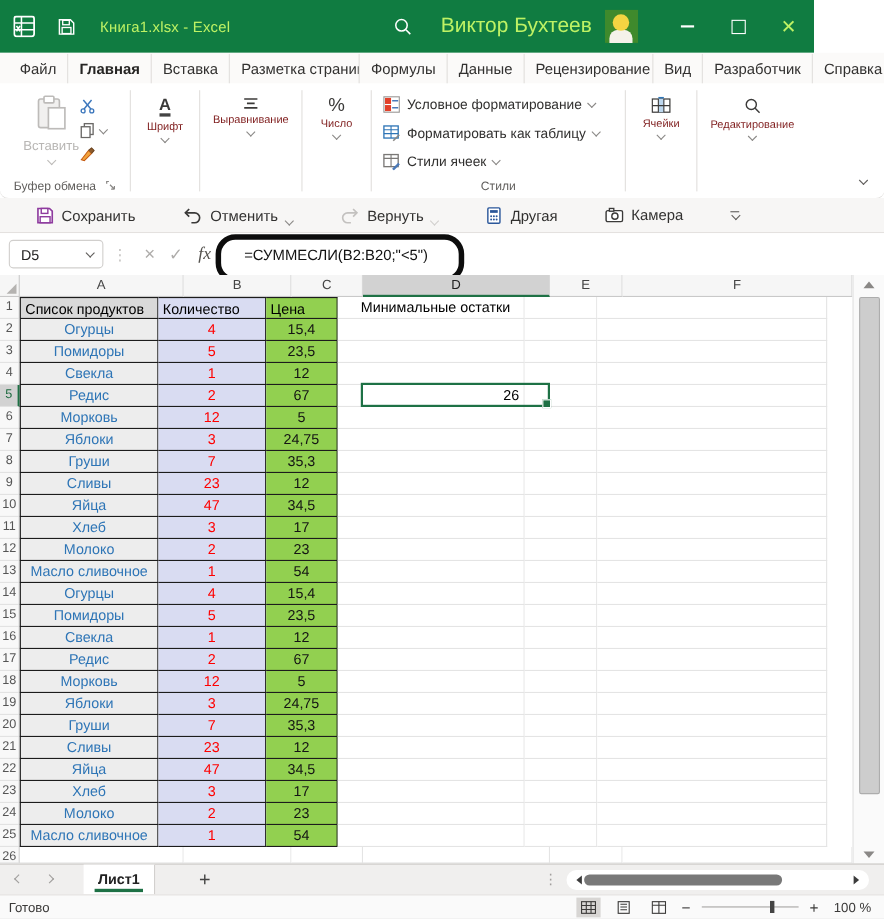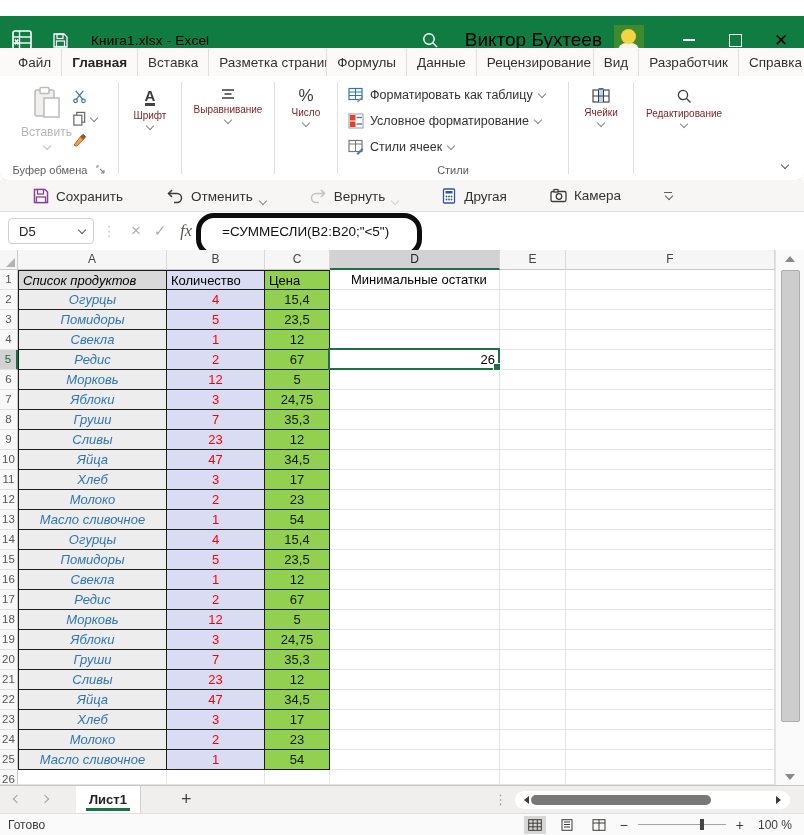--- a/index.html
+++ b/index.html
@@ -1,20 +1,20 @@
 <!DOCTYPE html>
 <html style="--titlebar: #107C41; --accent: #1E7145; --green: #92D050; --lav: #D9DCF2; --cgray: #EDEDED; --blue: #2E75B6; --red: #FE0000;"><head>
 <meta charset="utf-8">
 <style>
   html,body{margin:0;padding:0;background:#e8e8e8;font-family:"Liberation Sans",sans-serif;}
   .app{position:relative;width:804px;height:835px;background:#fff;overflow:hidden;
        -webkit-font-smoothing:antialiased;}
   
-  .titlebar{position:absolute;left:0;top:16px;width:804px;height:48px;background:var(--titlebar);
-            display:flex;align-items:center;color:#000000;}
+  .titlebar{position:absolute;left:0;top:0;width:740px;height:48px;background:var(--titlebar);
+            display:flex;align-items:center;color:#bef264;}
   .tb-appicon{margin-left:12px;width:20px;height:20px;}
   .tb-save{margin-left:20px;width:17px;height:17px;}
   .tb-title{margin-left:22px;font-size:13.5px;letter-spacing:.2px;}
   .tb-spacer{flex:1;}
   .tb-search{width:18px;height:18px;margin-right:26px;}
   .tb-user{font-size:19px;margin-right:12px;}
   .avatar{width:30px;height:30px;margin-right:22px;background:#3f8a2c;position:relative;overflow:hidden;}
   .avatar .head{position:absolute;left:7px;top:4px;width:15px;height:15px;border-radius:50%;background:#f4d442;}
   .avatar .body{position:absolute;left:4px;top:18px;width:21px;height:14px;border-radius:8px 8px 0 0;background:#f5f2ea;}
   .wbtn{width:46px;height:48px;display:flex;align-items:center;justify-content:center;}
@@ -69,21 +69,21 @@
           position:relative;box-sizing:border-box;}
   .corner i{position:absolute;right:2px;bottom:2px;width:0;height:0;border-style:solid;border-width:0 0 9px 9px;
             border-color:transparent transparent #b5b3b1 transparent;}
   .chd{height:20px;box-sizing:border-box;border-right:1px solid #d8d8d8;border-bottom:1px solid #c9c9c9;background:#f6f6f6;
        font-size:12px;color:#444;text-align:center;line-height:19px;}
   .chd.sel{background:#d2d2d2;border-bottom:2px solid var(--accent);color:#222;}
   .rhd{width:18px;box-sizing:border-box;border-right:1px solid #c9c9c9;border-bottom:1px solid #e2e2e2;background:#f8f8f8;
        font-size:11.5px;color:#555;text-align:center;line-height:19px;flex:0 0 auto;}
   .rhd.sel{background:#d2d2d2;border-right:2px solid var(--accent);color:#1e6b40;}
   .cell{box-sizing:border-box;font-size:13px;line-height:19px;white-space:nowrap;overflow:hidden;flex:0 0 auto;}
-  .ca{width:149px;background:var(--cgray);color:var(--blue);text-align:center;border:solid #1c1c1c;border-width:0 1px 1px 1px;font-style:italic;}
+  .ca{width:126px;background:var(--cgray);color:var(--blue);text-align:center;border:solid #1c1c1c;border-width:0 1px 1px 1px;}
   .cb{width:98px;background:var(--lav);color:var(--red);text-align:center;border:solid #1c1c1c;border-width:0 1px 1px 0;}
   .cc{width:65px;background:var(--green);color:#141414;text-align:center;border:solid #1c1c1c;border-width:0 1px 1px 0;}
   .hr1 .ca{background:#d9d9d9;color:#000;text-align:left;padding-left:4px;border-top:1px solid #1c1c1c;}
   .hr1 .cb{background:var(--lav);color:#000;text-align:left;padding-left:4px;border-top:1px solid #1c1c1c;}
   .hr1 .cc{background:var(--green);color:#000;text-align:left;padding-left:4px;border-top:1px solid #1c1c1c;}
   .ce{background:#fff;border-right:1px solid #e4e4e4;border-bottom:1px solid #e4e4e4;}
   .cd{width:170px;} .cee{width:66px;} .cf{width:209px;}
   .dtext{color:#000;text-align:left;padding-left:21px;}
   .dval{text-align:right;padding-right:4px;color:#000;}
   .selbox{position:absolute;left:328px;top:98px;width:172px;height:22px;border:2px solid var(--accent);box-sizing:border-box;pointer-events:none;}
@@ -269,41 +269,41 @@
         <span class="chev" style="color:#8a8886;"></span>
       </div>
     </div>
     <div class="rdivider"></div>
 
     <div class="rgroup" style="width:230px;align-items:flex-start;">
       <div style="margin-top:6px;display:flex;flex-direction:column;">
         <div class="styleitem">
           <span>
             <svg viewBox="0 0 16 16" width="16" height="16">
+                <rect x="1" y="1" width="14" height="14" fill="#fff" stroke="#9a9896" stroke-width="1"></rect>
+                <rect x="2" y="2" width="5.5" height="5.5" fill="#e2402a"></rect>
+                <rect x="2" y="8.5" width="5.5" height="5.5" fill="#e2402a"></rect>
+                <line x1="8.5" y1="4.5" x2="14" y2="4.5" stroke="#4a79b8" stroke-width="1.4"></line>
+                <line x1="8.5" y1="11" x2="14" y2="11" stroke="#4a79b8" stroke-width="1.4"></line>
+              </svg>
+          </span>
+          <span>Условное форматирование</span>
+          <span class="chev" style="color:#8a8886;"></span>
+        </div>
+        <div class="styleitem">
+          <span>
+            <svg viewBox="0 0 16 16" width="16" height="16">
                 <rect x="1" y="1.5" width="13" height="11" fill="#fff" stroke="#2e75b6" stroke-width="1.2"></rect>
                 <line x1="1" y1="5" x2="14" y2="5" stroke="#2e75b6" stroke-width="1"></line>
                 <line x1="1" y1="8.5" x2="14" y2="8.5" stroke="#2e75b6" stroke-width="1"></line>
                 <line x1="7.5" y1="1.5" x2="7.5" y2="12.5" stroke="#2e75b6" stroke-width="1"></line>
                 <path d="M9 14.5 L14.5 9 L15.5 10 L10 15.5 Z" fill="#8a8886"></path>
               </svg>
           </span>
           <span>Форматировать как таблицу</span>
-          <span class="chev" style="color:#8a8886;"></span>
-        </div>
-        <div class="styleitem">
-          <span>
-            <svg viewBox="0 0 16 16" width="16" height="16">
-                <rect x="1" y="1" width="14" height="14" fill="#fff" stroke="#9a9896" stroke-width="1"></rect>
-                <rect x="2" y="2" width="5.5" height="5.5" fill="#e2402a"></rect>
-                <rect x="2" y="8.5" width="5.5" height="5.5" fill="#e2402a"></rect>
-                <line x1="8.5" y1="4.5" x2="14" y2="4.5" stroke="#4a79b8" stroke-width="1.4"></line>
-                <line x1="8.5" y1="11" x2="14" y2="11" stroke="#4a79b8" stroke-width="1.4"></line>
-              </svg>
-          </span>
-          <span>Условное форматирование</span>
           <span class="chev" style="color:#8a8886;"></span>
         </div>
         <div class="styleitem">
           <span>
             <svg viewBox="0 0 16 16" width="16" height="16">
                 <rect x="1" y="1.5" width="13" height="11" fill="#fff" stroke="#7a7876" stroke-width="1.2"></rect>
                 <line x1="1" y1="5" x2="14" y2="5" stroke="#7a7876" stroke-width="1"></line>
                 <line x1="7.5" y1="1.5" x2="7.5" y2="12.5" stroke="#7a7876" stroke-width="1"></line>
                 <path d="M8.5 14.5 L14 9 L15.5 10.5 L10 16 Z" fill="#4a79b8"></path>
               </svg>

